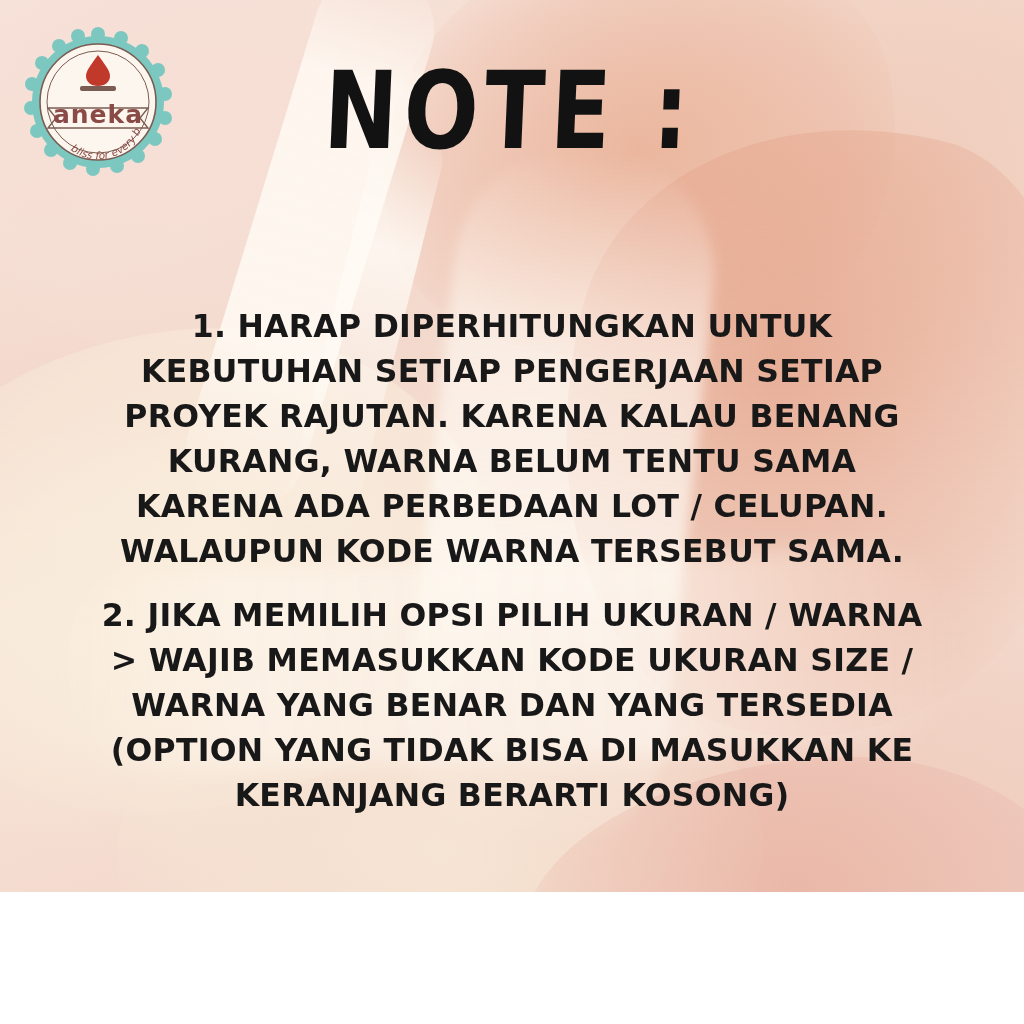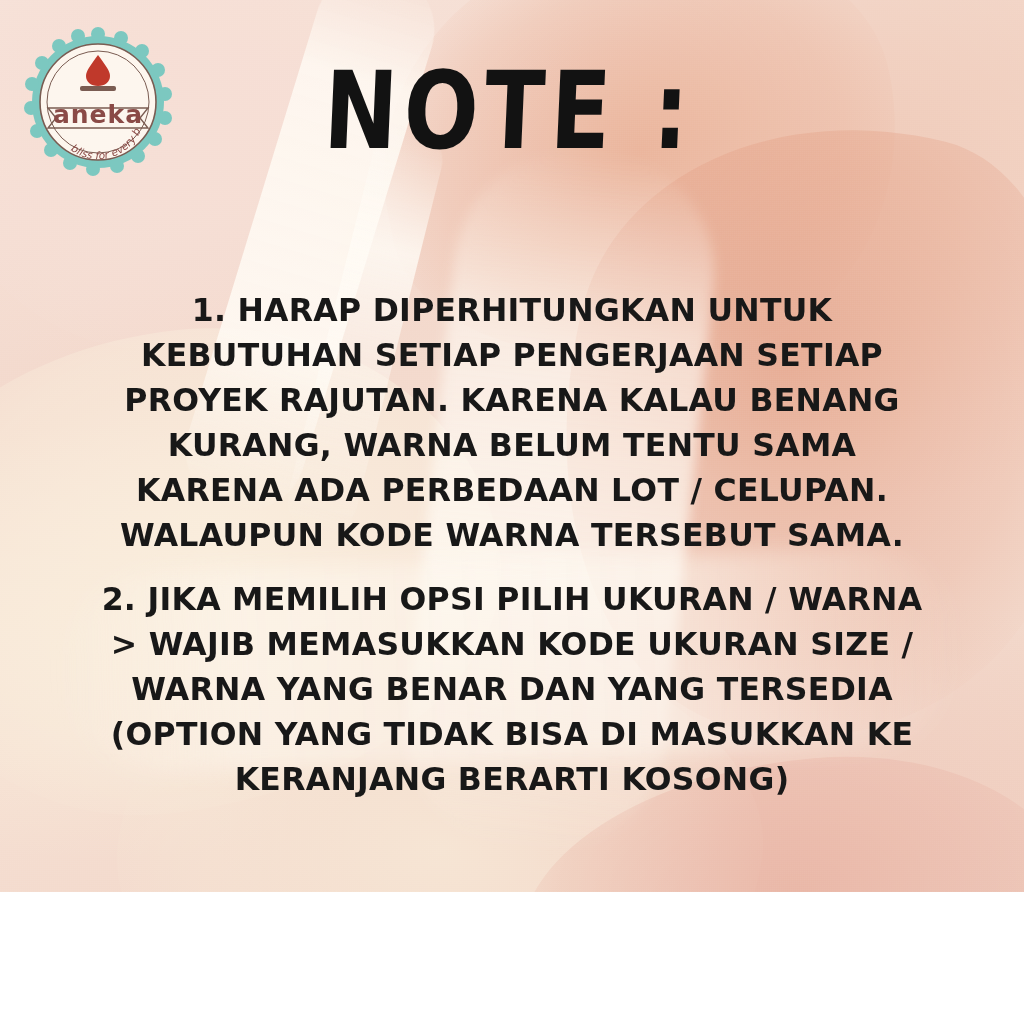--- a/index.html
+++ b/index.html
@@ -138,21 +138,21 @@
     color: #121212;
     transform: scaleY(1.22) skewX(-3deg);
     transform-origin: center top;
   }
 
   
   .note-body {
     position: absolute;
     left: 62px;
     right: 62px;
-    top: 288px;
+    top: 304px;
     text-align: center;
     color: #181818;
   }
   .para {
     font-family: "DejaVu Sans", sans-serif;
     font-weight: bold;
     font-size: 31.5px;
     line-height: 45px;
     letter-spacing: 0.3px;
     text-transform: uppercase;

